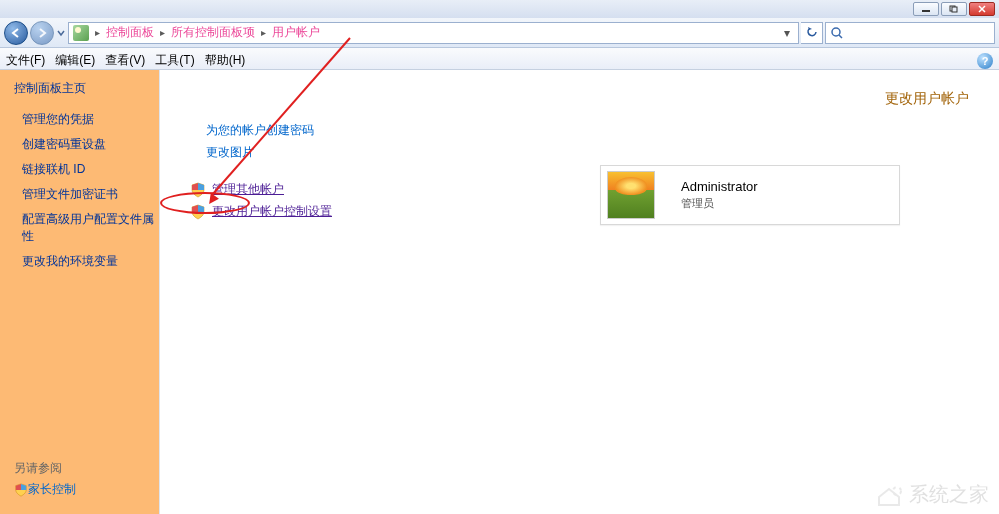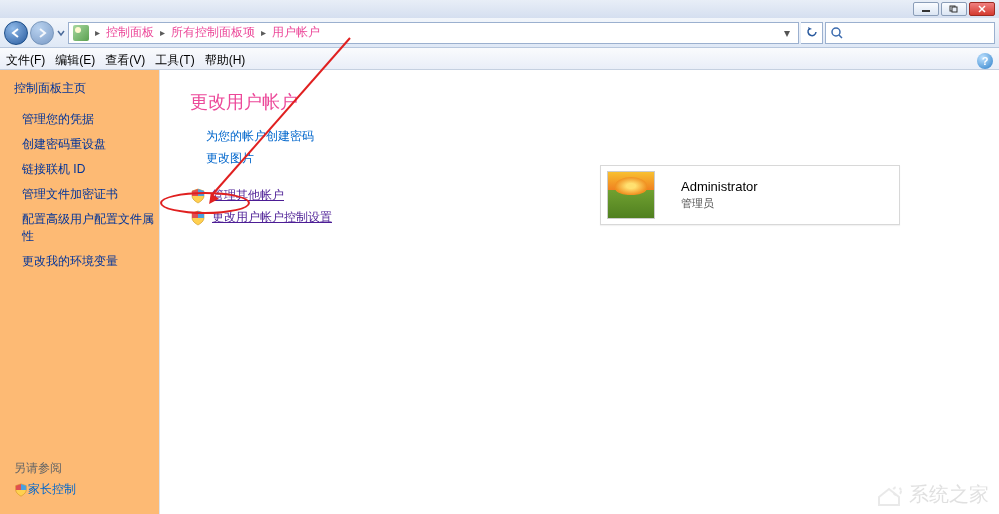--- a/index.html
+++ b/index.html
@@ -40,21 +40,21 @@
     .side { width: 160px; background: #fdba74; border-right: 1px solid #dce4ef; padding: 10px 0 8px 14px; display: flex; flex-direction: column; }
     .side a.hd { color: #003399; display: block; margin-bottom: 10px; }
     .side a.itm { color: #003399; display: block; margin: 4px 0 4px 8px; }
     .side-bottom { margin-top: auto; padding-bottom: 8px; }
     .side-bottom a.itm { margin-left: 0; }
     .side-bottom .row { display:flex; align-items:center; gap:0; margin-top:4px; }
     .shield-sm { width:14px; height:14px; flex-shrink:0; }
 
     
     .content { flex: 1; padding: 20px 30px; position: relative; }
-    .h1 { font-size: 18px; color: #ec4899; margin-bottom: 14px; }
+    .h1 { font-size: 14px; color: #a16207; margin-bottom: 14px; text-align: right; }
     .links { margin-left: 16px; }
     .links a { display: block; color: #0066cc; margin: 5px 0; }
     .elinks { margin-top: 20px; margin-left: 0; }
     .elinks .row { display: flex; align-items: center; gap: 6px; margin: 5px 0; }
     .elinks a { color: #4c1d95; text-decoration: underline; }
     .shield { width: 16px; height: 16px; flex-shrink: 0; }
 
     
     .card { position: absolute; left: 440px; top: 95px; width: 300px; height: 60px; border: 1px solid #d8d8d8; background: #fff; display: flex; align-items: center; padding: 6px; gap: 26px; box-shadow: 0 1px 1px rgba(0,0,0,0.05); }
     .avatar { width: 48px; height: 48px; border: 1px solid #ccc; background: linear-gradient(to bottom, #f8c030 0%, #f08020 40%, #70a030 40%, #508020 100%); position: relative; overflow:hidden; }

